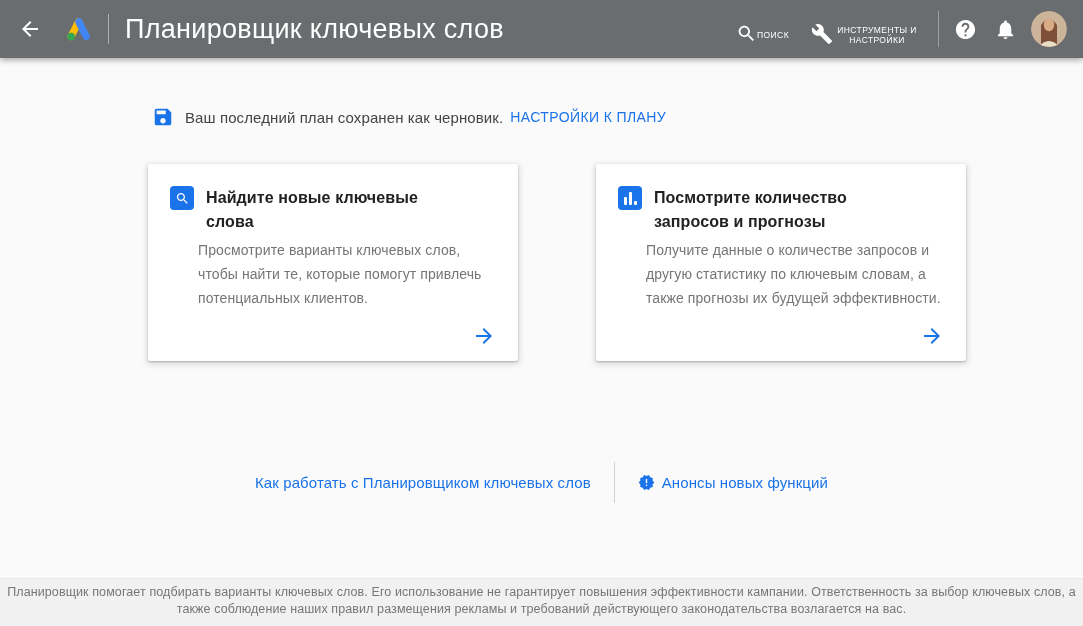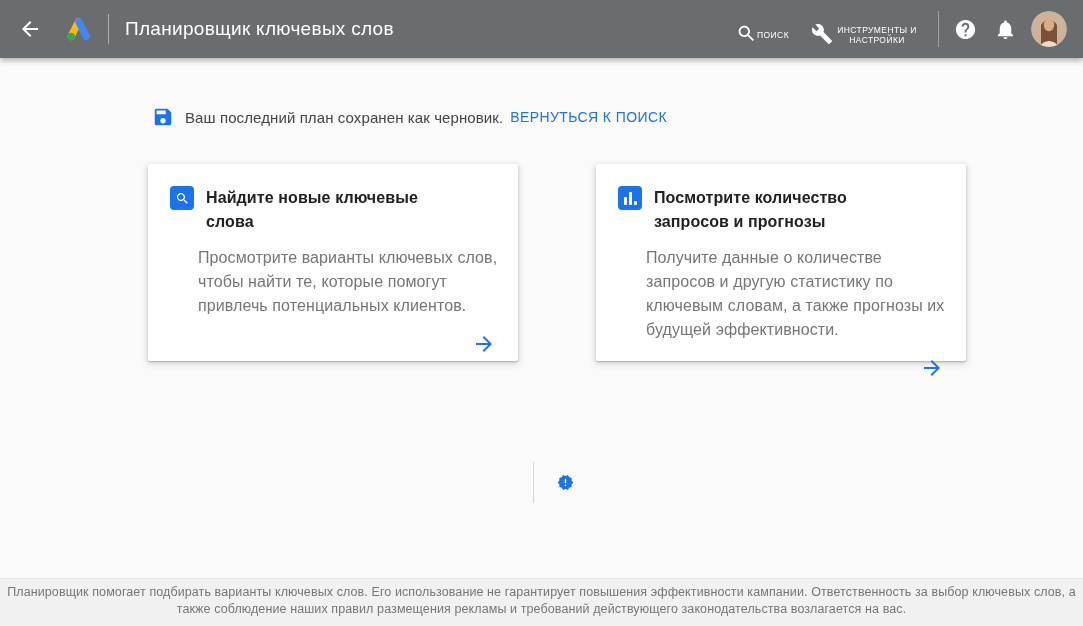--- a/index.html
+++ b/index.html
@@ -30,21 +30,21 @@
     display: flex; align-items: center; justify-content: center;
     cursor: pointer; color: #fff;
   }
   .logo-wrap { margin-left: 10px; display: flex; align-items: center; }
   .appbar-divider {
     width: 1px; height: 30px;
     background: rgba(255,255,255,0.45);
     margin: 0 16px 0 14px;
   }
   .appbar-title {
-    font-size: 19px;
+    font-size: 27px;
     font-weight: 500;
     letter-spacing: 0.3px;
     white-space: nowrap;
   }
   .appbar-right {
     margin-left: auto;
     display: flex;
     align-items: center;
     height: 100%;
   }
@@ -137,23 +137,23 @@
   .card-title {
     margin-left: 12px;
     font-size: 16px;
     font-weight: 700;
     color: #212121;
     line-height: 24px;
     letter-spacing: 0.1px;
     padding-right: 26px;
   }
   .card-body {
-    margin: 12px 0 0 28px;
+    margin: 4px 0 0 28px;
     width: 302px;
-    font-size: 16px;
+    font-size: 14px;
     line-height: 24px;
     color: #757575;
     letter-spacing: 0.1px;
   }
   .card-arrow {
     margin-top: 14px;
     align-self: flex-end;
     color: #1a73e8;
     display: flex;
   }
@@ -284,21 +284,21 @@
 
 <main class="main">
 
   <div class="notice">
     <span class="save-icon">
       <svg width="22" height="22" viewBox="0 0 24 24" fill="#1a73e8">
           <path d="M17 3H5c-1.11 0-2 .9-2 2v14c0 1.1.89 2 2 2h14c1.1 0 2-.9 2-2V7l-4-4zm-5 16c-1.66 0-3-1.34-3-3s1.34-3 3-3 3 1.34 3 3-1.34 3-3 3zm3-10H5V5h10v4z"></path>
         </svg>
     </span>
     <span class="notice-text">Ваш последний план сохранен как черновик.</span>
-    <a class="notice-link">ВЕРНУТЬСЯ К ПОИСК</a>
+    <a class="notice-link">НАСТРОЙКИ К ПЛАНУ</a>
   </div>
 
   <div class="cards-row">
 
     <div class="card">
       <div class="card-head">
         <span class="card-glyph">
           <svg width="15" height="15" viewBox="0 0 24 24" fill="#fff">
               <path d="M15.5 14h-.79l-.28-.27C15.41 12.59 16 11.11 16 9.5 16 5.91 13.09 3 9.5 3S3 5.91 3 9.5 5.91 16 9.5 16c1.61 0 3.09-.59 4.23-1.57l.27.28v.79l5 4.99L20.49 19l-4.99-5zm-6 0C7.01 14 5 11.99 5 9.5S7.01 5 9.5 5 14 7.01 14 9.5 11.99 14 9.5 14z"></path>
             </svg>
@@ -328,27 +328,29 @@
       <span class="card-arrow">
         <svg width="24" height="24" viewBox="0 0 24 24" fill="currentColor">
             <path d="M12 4l-1.41 1.41L16.17 11H4v2h12.17l-5.58 5.59L12 20l8-8z"></path>
           </svg>
       </span>
     </div>
 
   </div>
 
   <div class="links-row">
+    <a class="footer-link">Как работать с Планировщиком ключевых слов</a>
     <div class="links-vdivider"></div>
     <a class="news-link">
       <span class="news-icon">
         <svg width="17" height="17" viewBox="0 0 24 24" fill="currentColor">
             <path d="M23 12l-2.44-2.79.34-3.69-3.61-.82-1.89-3.2L12 2.96 8.6 1.5 6.71 4.69 3.1 5.5l.34 3.7L1 12l2.44 2.79-.34 3.7 3.61.82L8.6 22.5l3.4-1.47 3.4 1.46 1.89-3.19 3.61-.82-.34-3.69L23 12zm-10 5h-2v-2h2v2zm0-4h-2V7h2v6z"></path>
           </svg>
       </span>
+      <span class="footer-link">Анонсы новых функций</span>
     </a>
   </div>
 
 </main>
 
 <footer class="page-footer">
   <p>Планировщик помогает подбирать варианты ключевых слов. Его использование не гарантирует повышения эффективности кампании. Ответственность за выбор ключевых слов, а также соблюдение наших правил размещения рекламы и требований действующего законодательства возлагается на вас.</p>
 </footer>
 
 </body></html>

